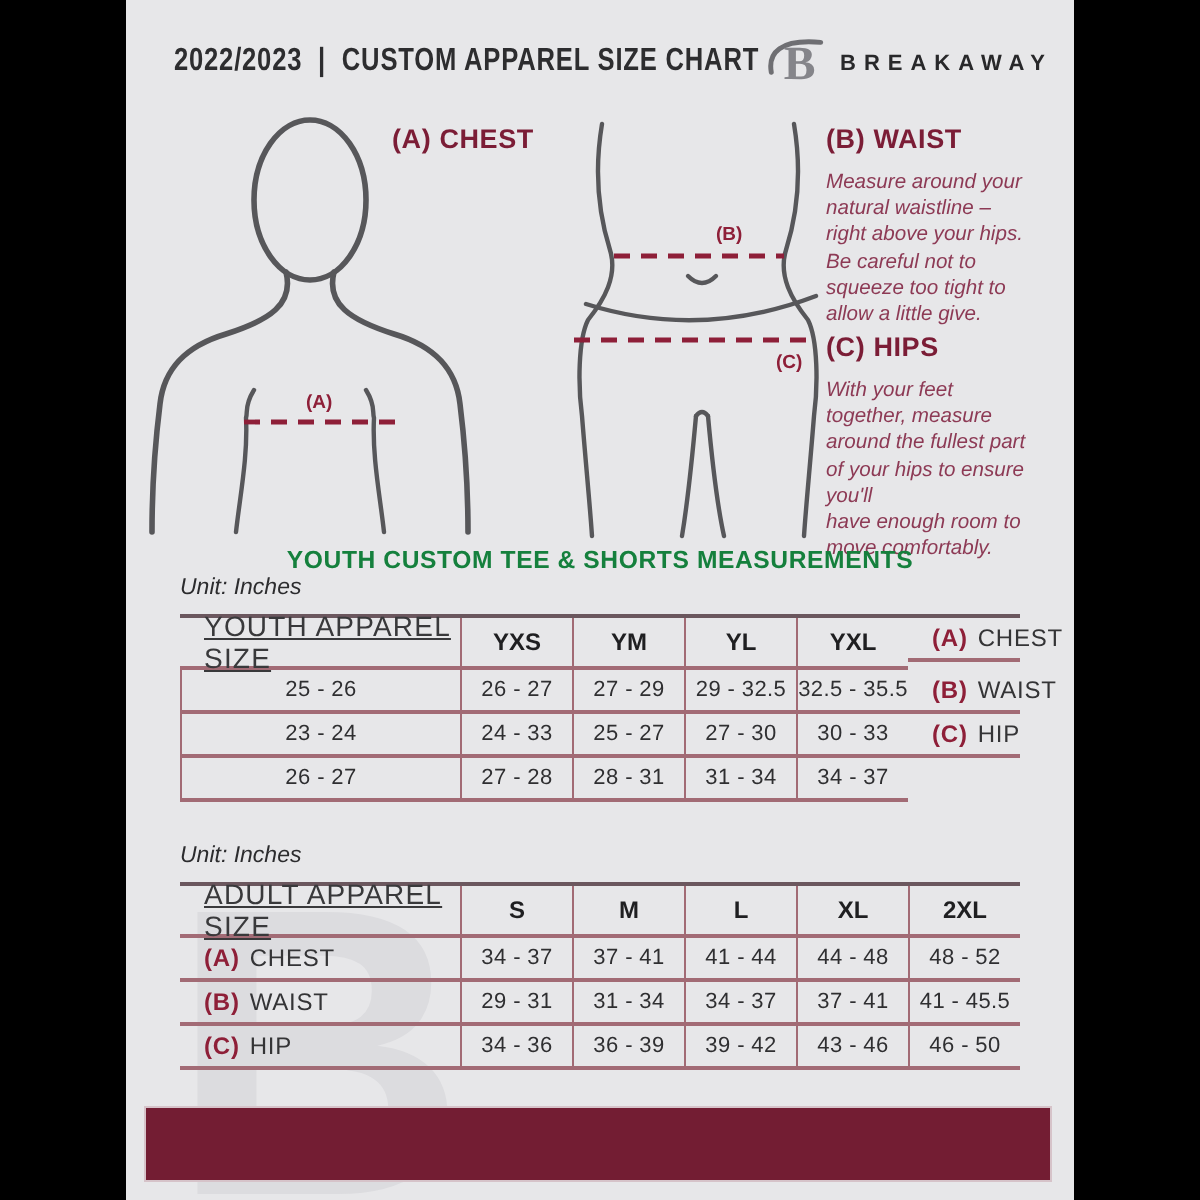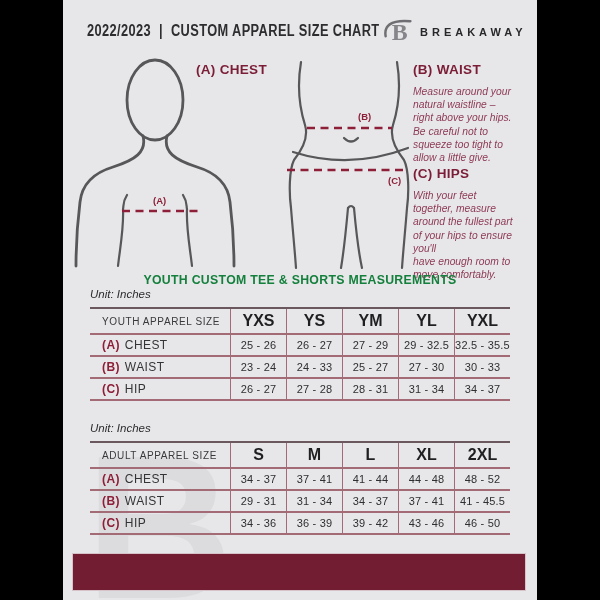--- a/index.html
+++ b/index.html
@@ -44,22 +44,22 @@
   
   .size-table{position:absolute;left:27px;width:420px;display:grid;
               grid-template-columns:140px repeat(5,56px);
               border-top:2.5px solid #6b575e;z-index:2;}
   .youth-table{top:307px;} .adult-table{top:441px;}
   .cell{display:flex;align-items:center;border-bottom:2px solid #a26b75;box-sizing:border-box;}
   .head-first,.row-label{justify-content:flex-start;padding-left:12px;}
   .head-size,.row-val{justify-content:center;border-left:1.5px solid #a26b75;}
   .head-first,.head-size{height:26px;}
   .row-label,.row-val{height:22px;}
-  .head-first{font-size:10px;letter-spacing:.6px;color:#39393b;}
-  .head-size{font-weight:bold;font-size:16px;color:#1f1f21;text-align:center;}
+  .head-first{font-size:14px;letter-spacing:.6px;color:#39393b;text-decoration:underline;}
+  .head-size{font-weight:bold;font-size:12px;color:#1f1f21;text-align:center;}
   .row-label{font-size:12px;letter-spacing:.4px;color:#343436;}
   .row-label .prefix{font-weight:bold;color:#8e1f38;margin-right:5px;}
   .row-val{font-size:11px;letter-spacing:.2px;color:#2f2f31;}
 
   
   .watermark{position:absolute;left:22px;top:424px;font-size:205px;line-height:1;
              font-weight:bold;color:#dcdcdf;z-index:1;}
   .bottom-bar{position:absolute;left:9px;top:553px;width:454px;height:38px;
               background:#731d33;border:1px solid #d6c3c9;box-sizing:border-box;z-index:3;}
 </style>
@@ -125,21 +125,20 @@
 Be careful not to
 squeeze too tight to
 allow a little give.</div>
     </div>
 
     <div class="section-title youth-title">YOUTH CUSTOM TEE &amp; SHORTS MEASUREMENTS</div>
     <div class="section-unit youth-unit">Unit: Inches</div>
     <div class="size-table youth-table">
       <div class="cell head-first">YOUTH APPAREL SIZE</div>
       <div class="cell head-size">YXS</div>
-      <div class="cell head-size">YS</div>
       <div class="cell head-size">YM</div>
       <div class="cell head-size">YL</div>
       <div class="cell head-size">YXL</div>
 
       <div class="cell row-label">
         <span class="prefix">(A)</span>
         <span>CHEST</span>
       </div>
       <div class="cell row-val">25 - 26</div>
       <div class="cell row-val">26 - 27</div>

